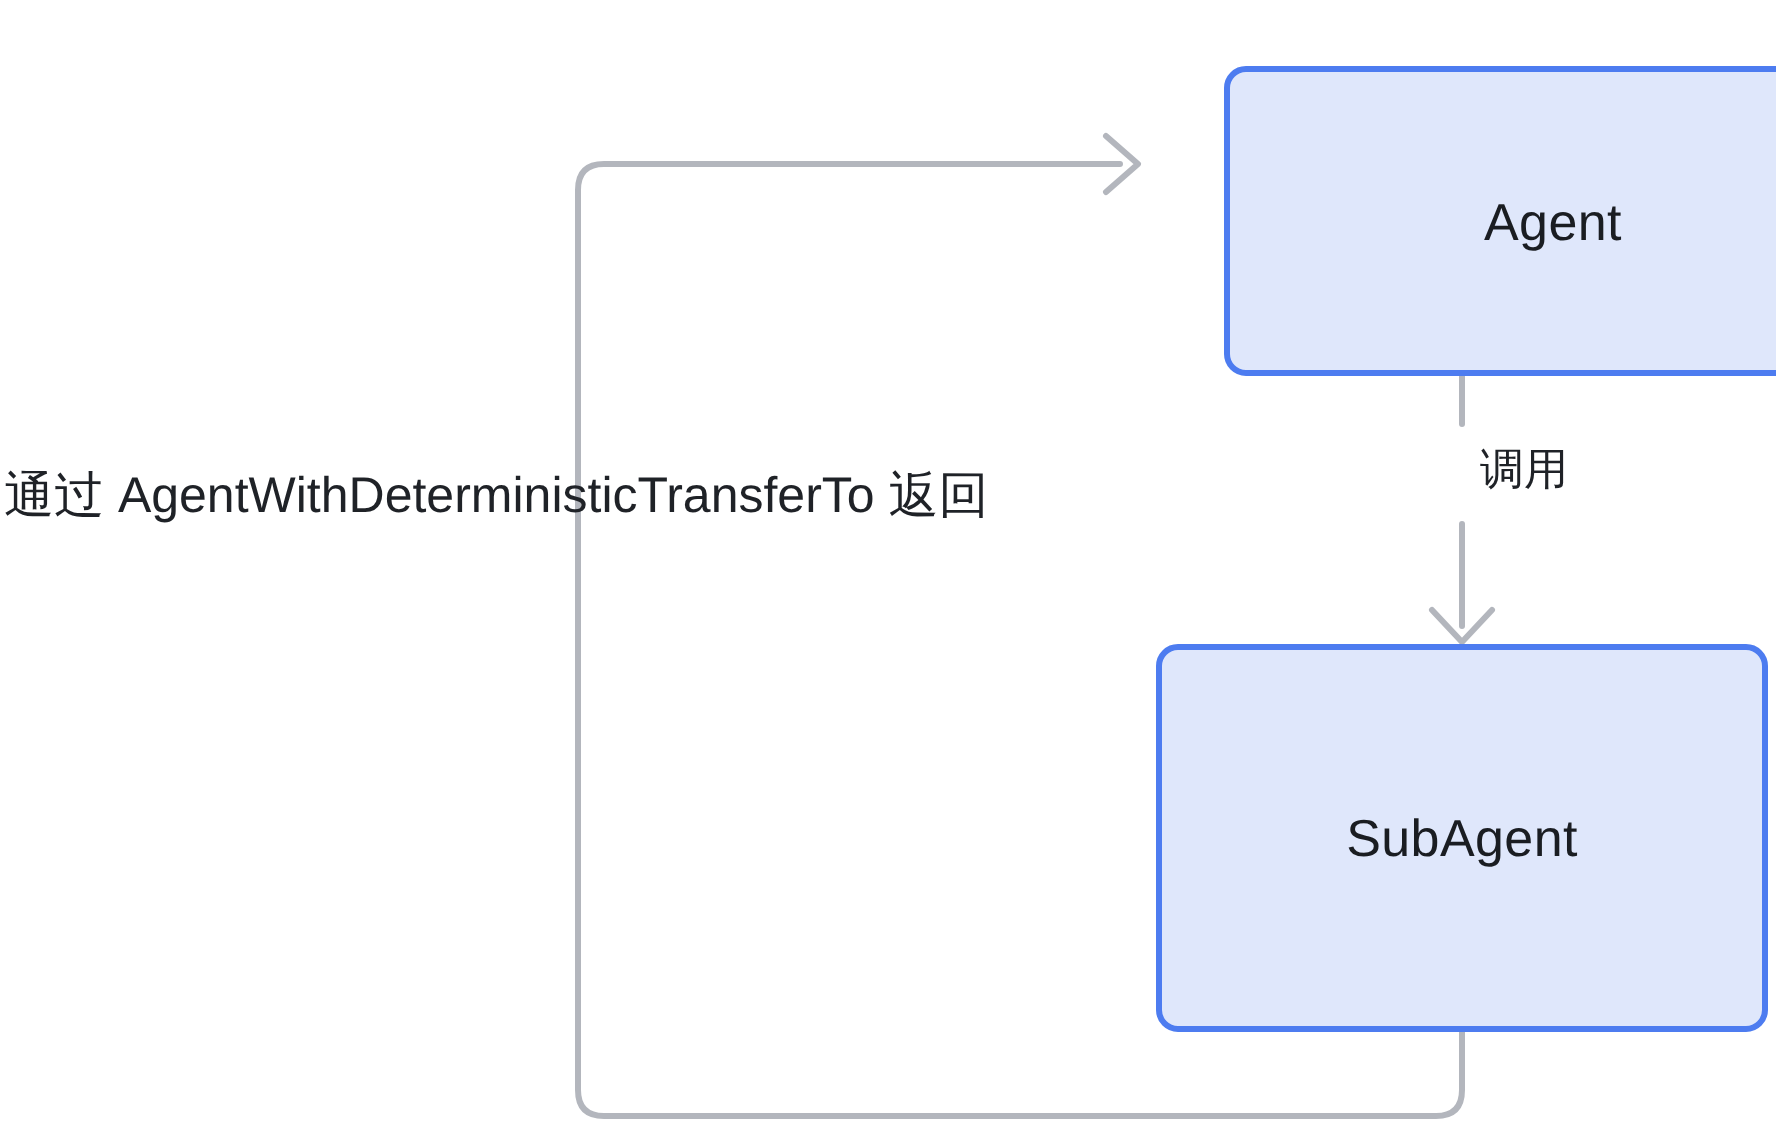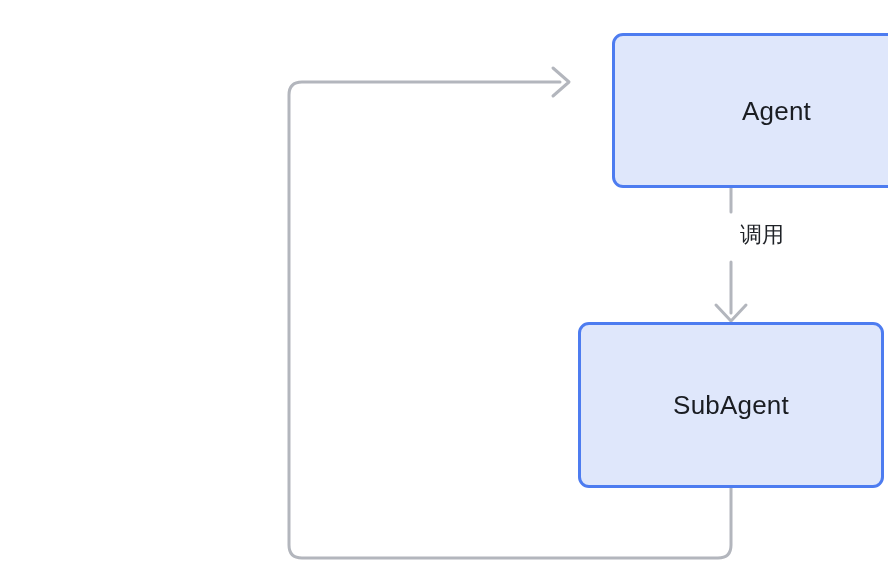--- a/index.html
+++ b/index.html
@@ -45,21 +45,21 @@
     left: 612px;
     top: 2px;
     width: 329px;
     height: 155px;
     margin-top: 31px;
   }
   #node-subagent {
     left: 578px;
     top: 322px;
     width: 306px;
-    height: 166px;
+    height: 194px;
   }
   .edge-label {
     position: absolute;
     color: #1f2227;
     white-space: nowrap;
     line-height: 1;
   }
   #label-call {
     left: 700px;
     top: 224px;
@@ -101,14 +101,15 @@
   <div class="node" id="node-agent">
     <span class="node-label">Agent</span>
   </div>
 
   <div class="node" id="node-subagent">
     <span class="node-label">SubAgent</span>
   </div>
 
   <div class="edge-label" id="label-call">调用</div>
 
+  <div class="edge-label" id="label-return">通过 AgentWithDeterministicTransferTo 返回</div>
 
 </div>
 
 </body></html>

